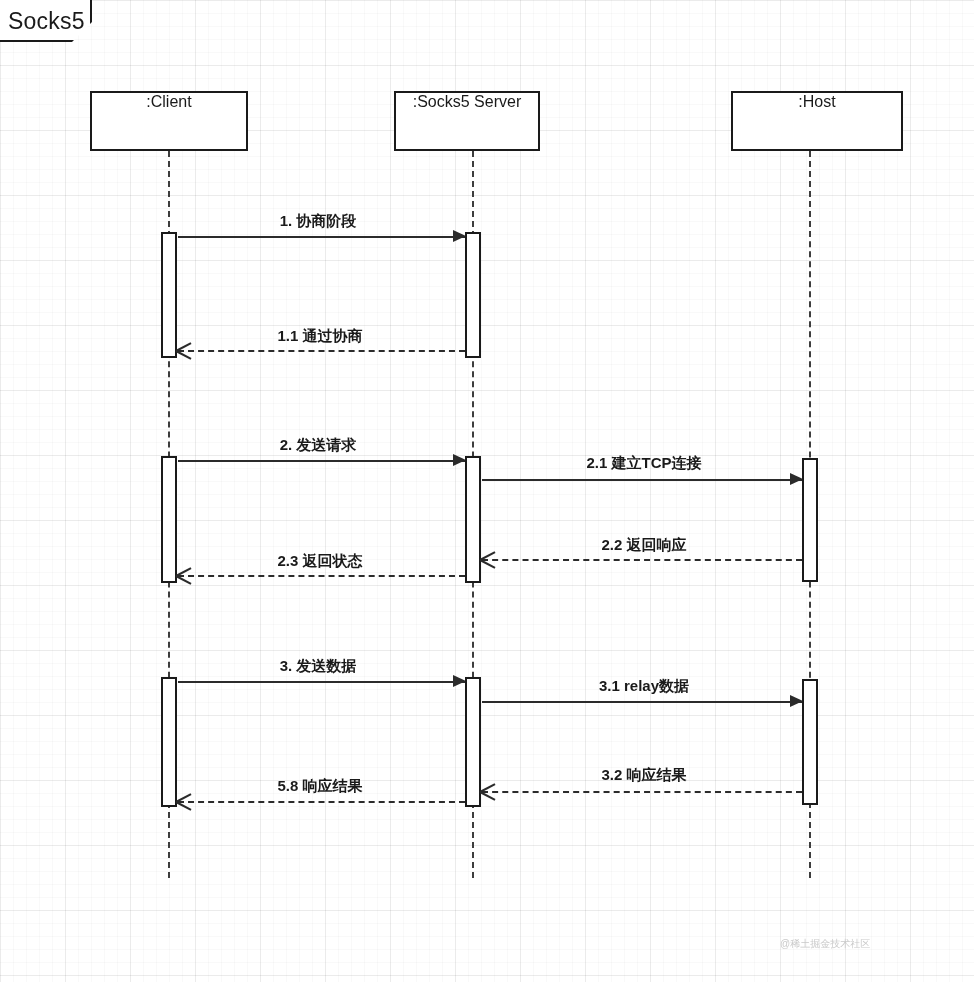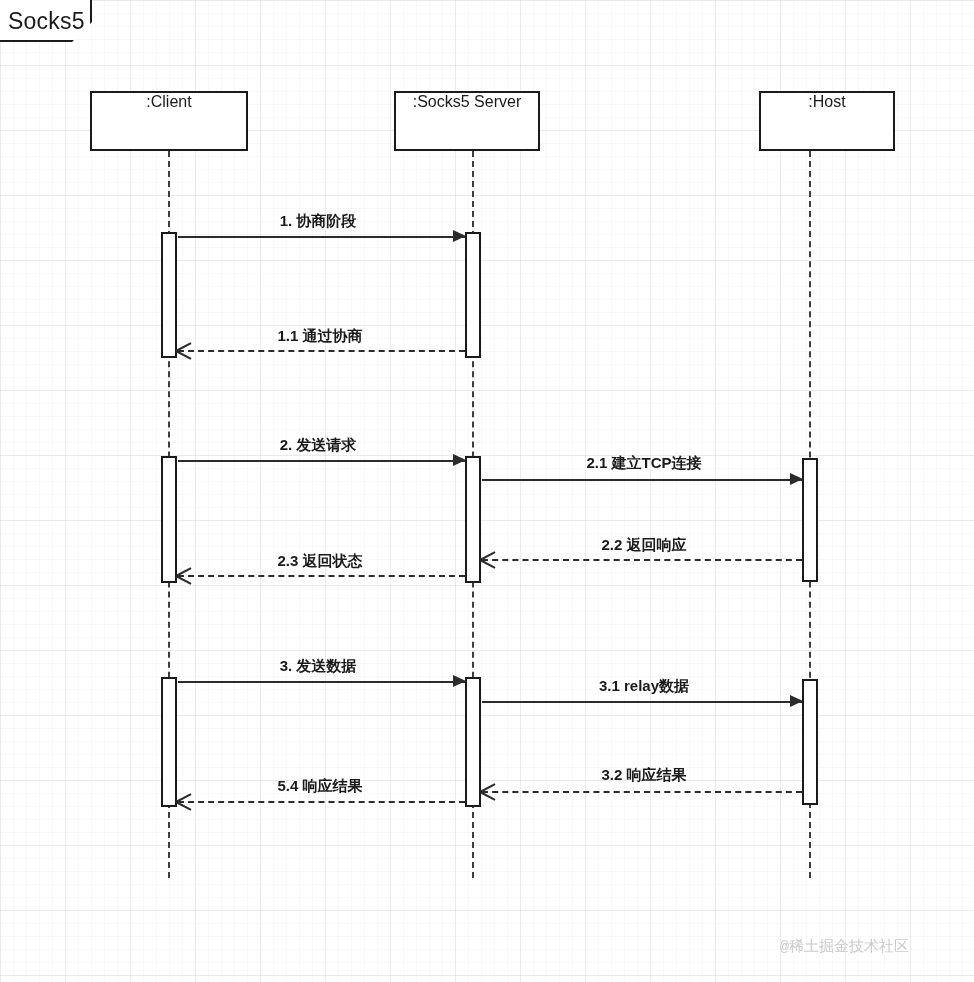--- a/index.html
+++ b/index.html
@@ -128,45 +128,44 @@
     font-size: 15px;
     color: #1a1a1a;
     white-space: nowrap;
     transform: translateX(-50%);
     font-weight: bold;
   }
 
   
   .watermark {
     position: absolute;
-    font-size: 15px;
+    font-size: 10px;
     color: #c9c9c9;
     white-space: nowrap;
     user-select: none;
-    font-family: Liberation Mono, monospace;
   }
 </style>
 </head>
 <body>
 
 <div id="canvas">
 
   <div class="frame-tab"></div>
   <div class="frame-tab-label">Socks5</div>
 
   <div id="lifelines-layer">
       <div class="lifeline-head" style="left: 90px; top: 91px; width: 158px; height: 60px;">
         <span>:Client</span>
       </div>
       <div class="lifeline-line" style="left: 168px; top: 151px; height: 727px;"></div>
       <div class="lifeline-head" style="left: 394px; top: 91px; width: 146px; height: 60px;">
         <span>:Socks5 Server</span>
       </div>
       <div class="lifeline-line" style="left: 472px; top: 151px; height: 727px;"></div>
-      <div class="lifeline-head" style="left: 731px; top: 91px; width: 136px; height: 60px; margin-left: 28px;">
+      <div class="lifeline-head" style="left: 731px; top: 91px; width: 172px; height: 60px;">
         <span>:Host</span>
       </div>
       <div class="lifeline-line" style="left: 809px; top: 151px; height: 727px;"></div>
     </div>
   <div id="activations-layer">
       <div class="activation" style="left: 161px; top: 232px; height: 126px;"></div>
       <div class="activation" style="left: 465px; top: 232px; height: 126px;"></div>
       <div class="activation" style="left: 161px; top: 456px; height: 127px;"></div>
       <div class="activation" style="left: 465px; top: 456px; height: 127px;"></div>
       <div class="activation" style="left: 802px; top: 458px; height: 124px;"></div>
@@ -217,18 +216,18 @@
       <div class="msg-label" style="left: 644px; top: 677px;">3.1 relay数据</div>
       <div class="msg dashed" style="left: 482px; top: 791px; width: 320px;">
         <div class="line"></div>
         <div class="head-open-left"></div>
       </div>
       <div class="msg-label" style="left: 644px; top: 766px;">3.2 响应结果</div>
       <div class="msg dashed" style="left: 178px; top: 801px; width: 287px;">
         <div class="line"></div>
         <div class="head-open-left"></div>
       </div>
-      <div class="msg-label" style="left: 320px; top: 777px;">5.4 响应结果</div>
+      <div class="msg-label" style="left: 320px; top: 777px;">5.8 响应结果</div>
     </div>
 
   <div class="watermark" id="watermark" style="left: 780px; top: 937px;">@稀土掘金技术社区</div>
 
 </div>
 
 </body></html>

